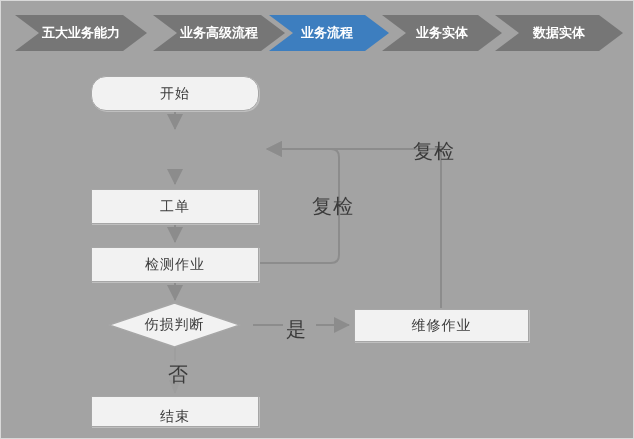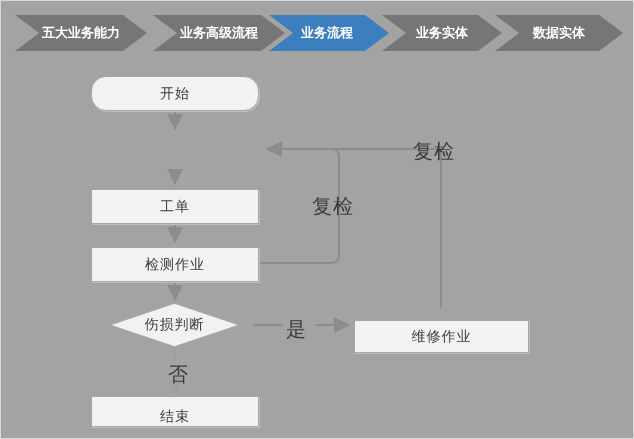--- a/index.html
+++ b/index.html
@@ -175,21 +175,21 @@
       <span>检测作业</span>
     </div>
 
     <div class="diamond-wrap" style="left:106px; top:300px; width:135px; height:48px;">
       <svg width="135" height="48" viewBox="0 0 135 48" xmlns="http://www.w3.org/2000/svg">
         <polygon points="67.5,2 133,24 67.5,46 2,24" fill="#f2f2f2" stroke="#a6a6a6" stroke-width="1.4"></polygon>
       </svg>
       <div class="diamond-text">伤损判断</div>
     </div>
 
-    <div class="node" style="left:353px; top:319px; width:175px; height:33px;">
+    <div class="node" style="left:353px; top:308px; width:175px; height:33px;">
       <span>维修作业</span>
     </div>
 
     <div class="node" style="left:90px; top:395px; width:168px; height:31px;align-items:flex-end;">
       <span>结束</span>
     </div>
 
     <div class="edge-label" style="left:311px; top:192px;">复检</div>
 
     <div class="edge-label" style="left:412px; top:137px;">复检</div>

